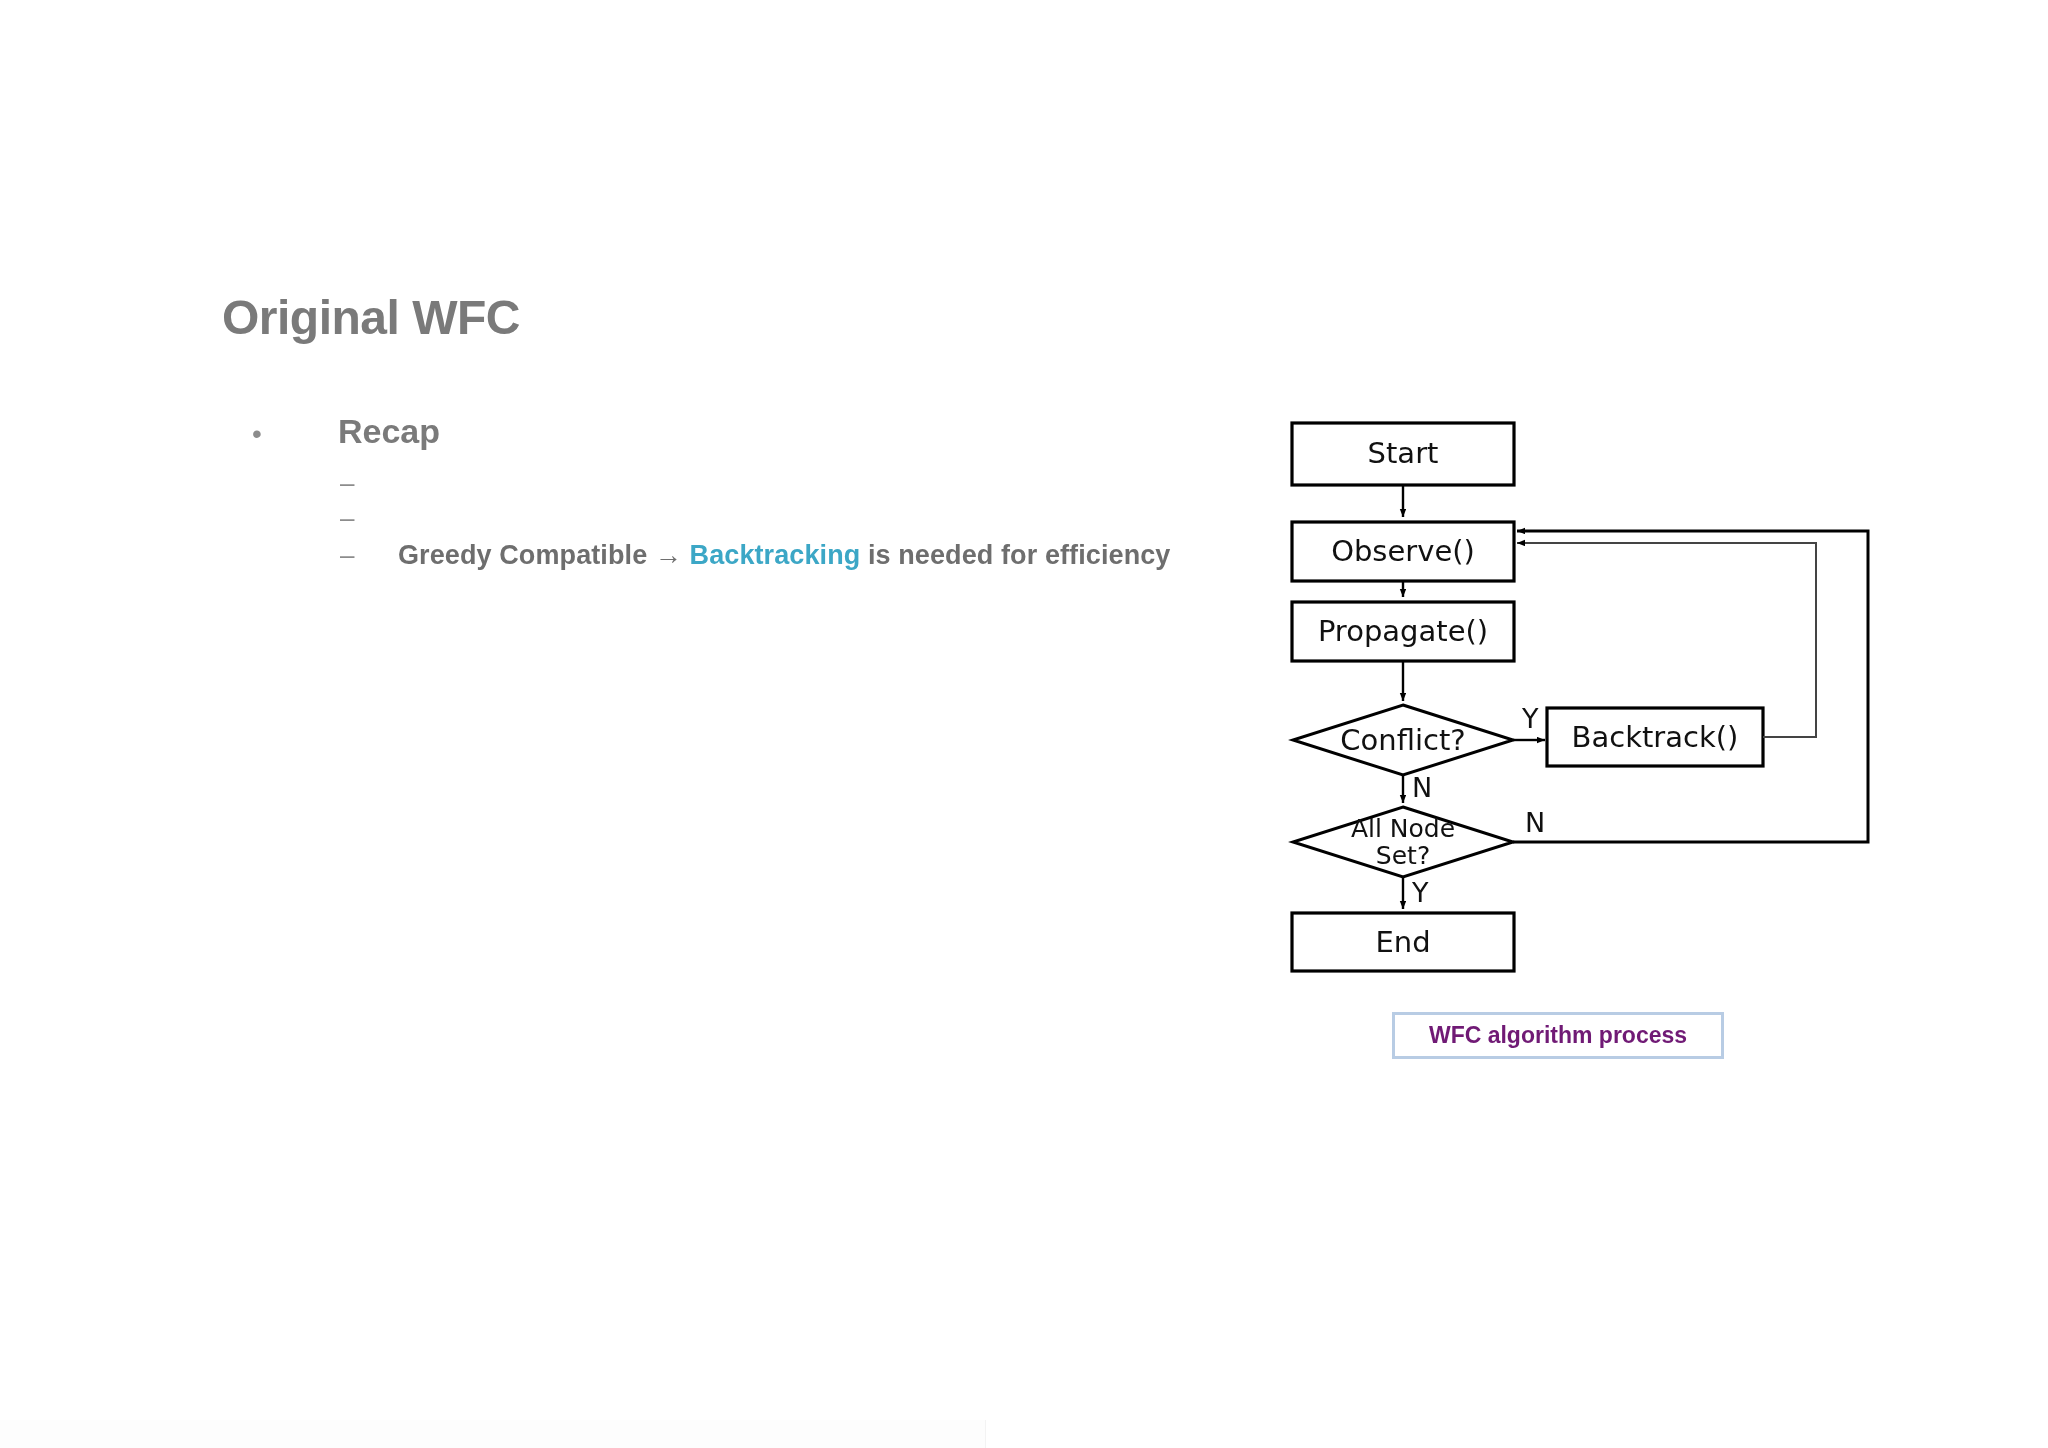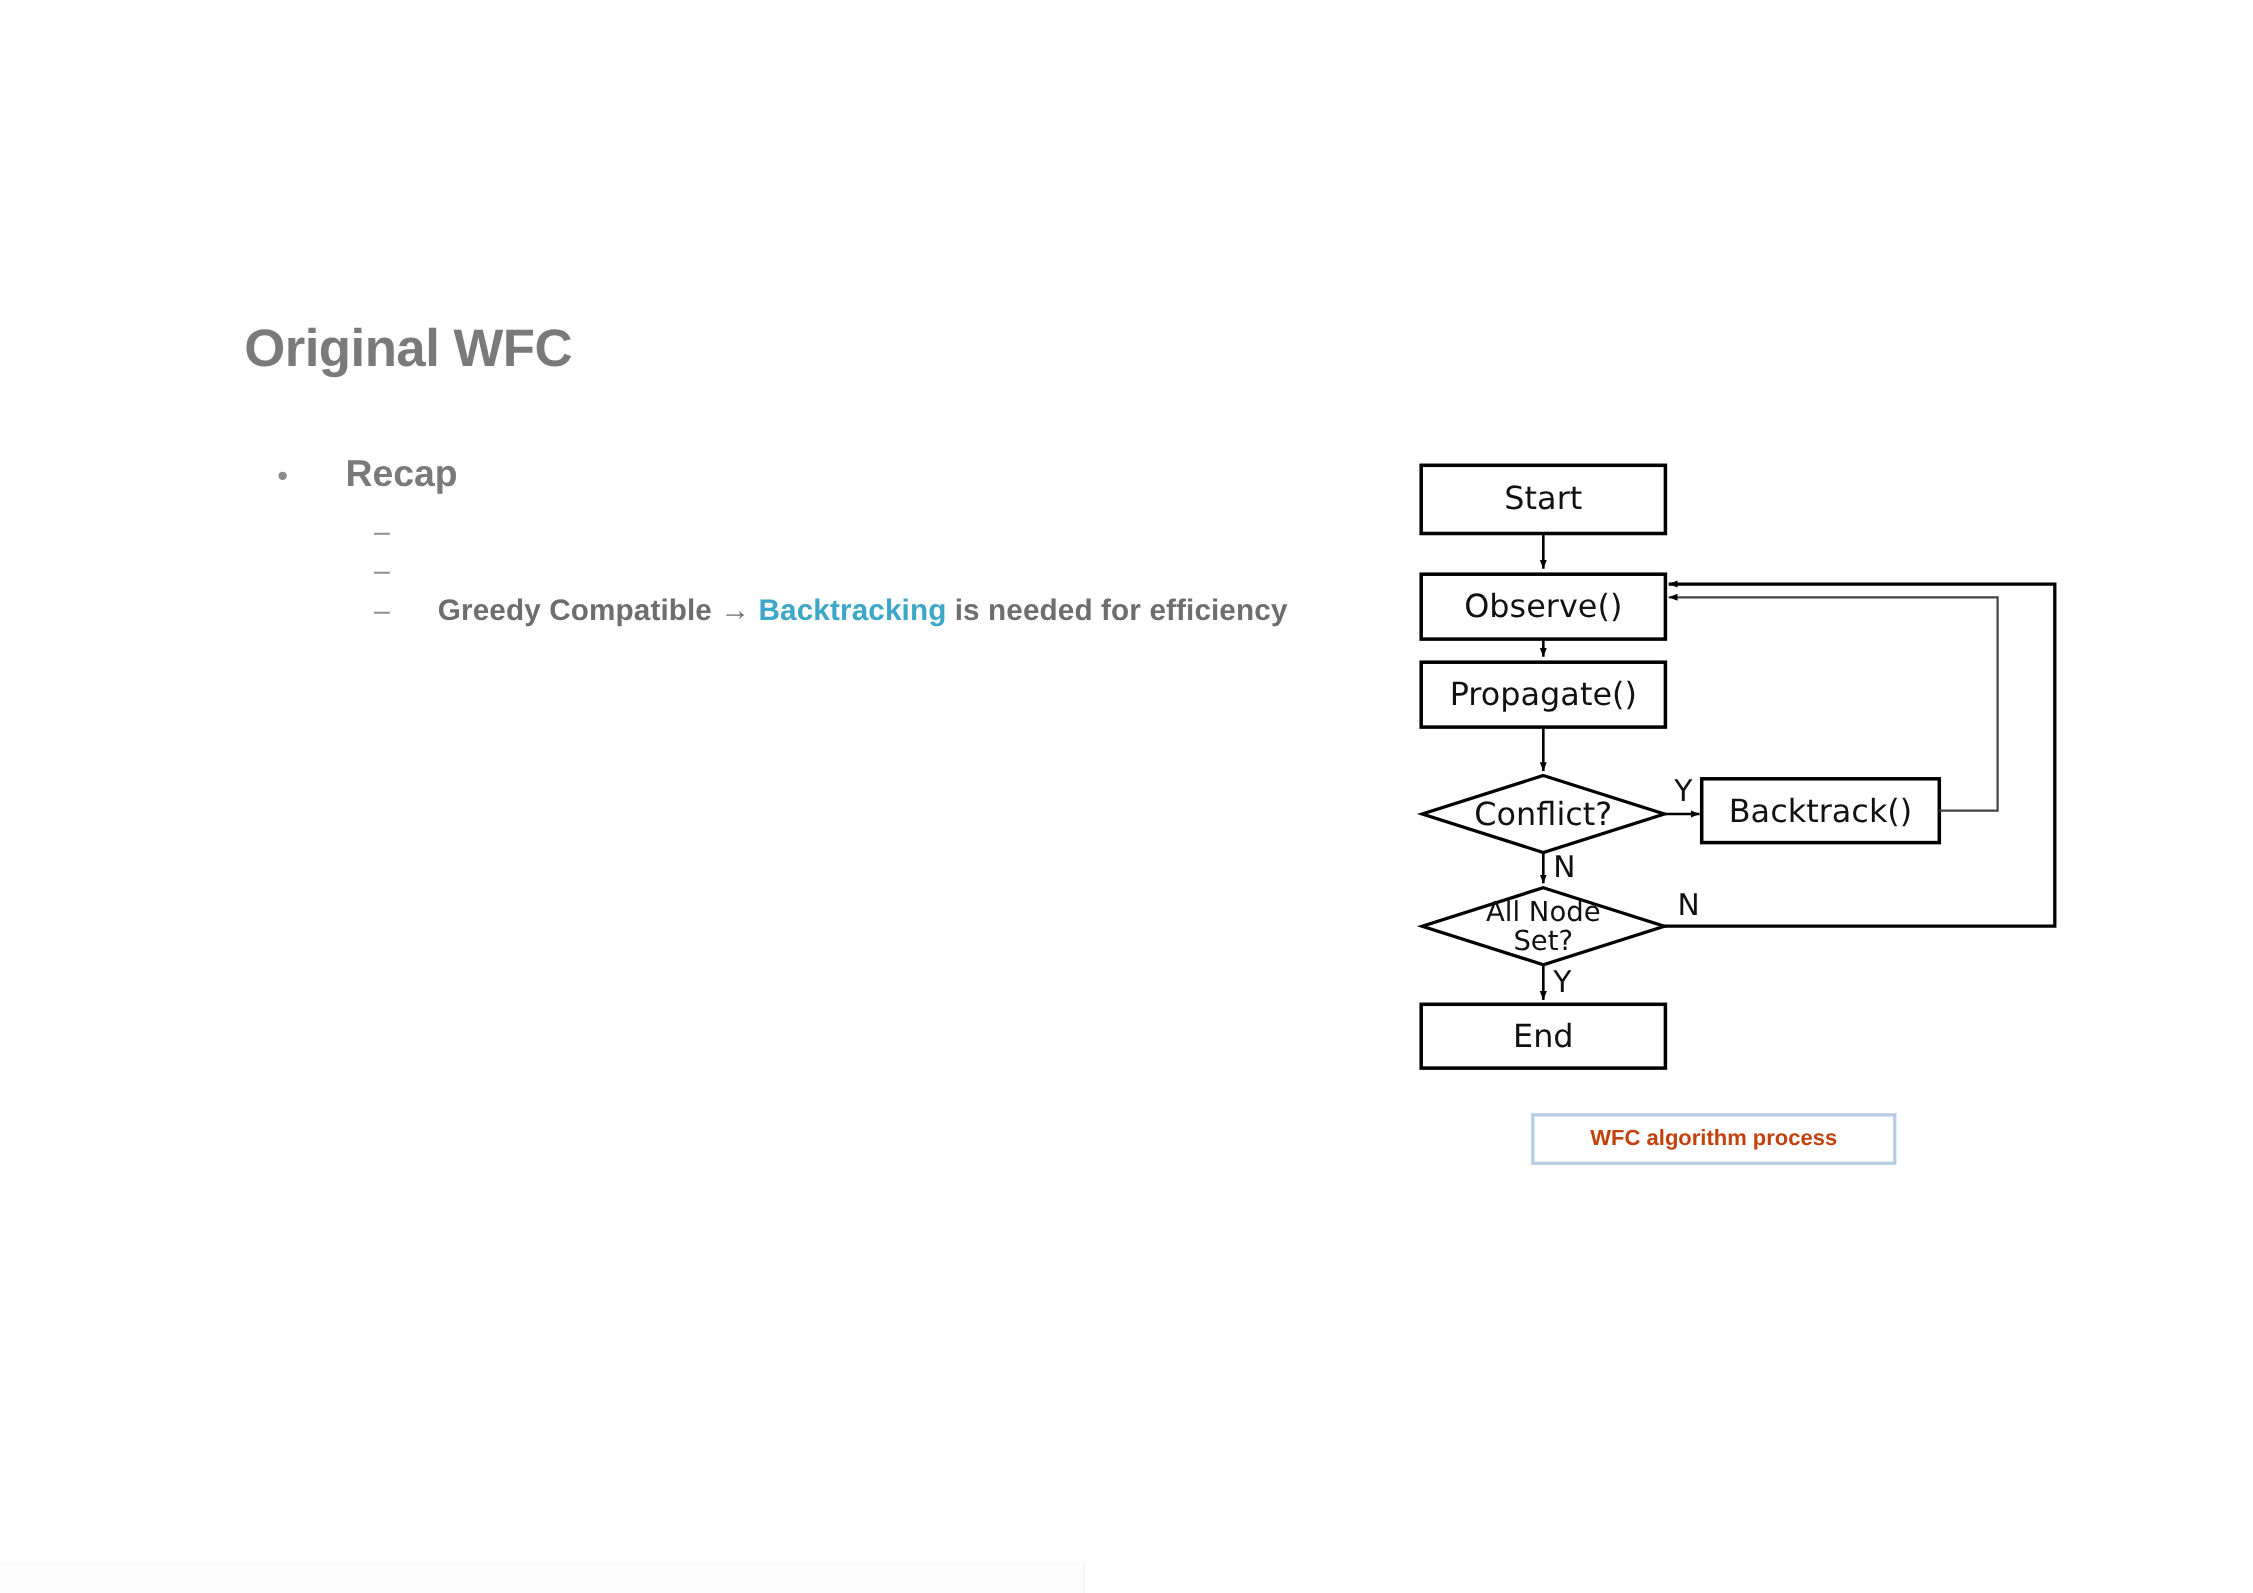--- a/index.html
+++ b/index.html
@@ -59,20 +59,21 @@
     width: 62px;
     font-size: 28px;
     line-height: 1;
     color: #8c8c8c;
   }
   .bullet-l1 .text {
     font-size: 34px;
     font-weight: bold;
     color: #7a7a7a;
     white-space: nowrap;
+    margin-left: 24px;
   }
 
   .sub-list {
     position: absolute;
     left: 340px;
     top: 470px;
   }
   .bullet-l2 {
     display: flex;
     align-items: baseline;
@@ -128,23 +129,23 @@
     width: 332px;
     height: 47px;
     border: 3px solid #b8cce4;
     background: #ffffff;
     display: flex;
     align-items: center;
     justify-content: center;
     box-sizing: border-box;
   }
   .caption span {
-    font-size: 20px;
-    font-weight: bold;
-    color: #c2410c;
+    font-size: 23px;
+    font-weight: bold;
+    color: #701a75;
     white-space: nowrap;
   }
 </style>
 </head>
 <body>
 
 <div class="slide">
 
   <div class="panel-edge"></div>
 

